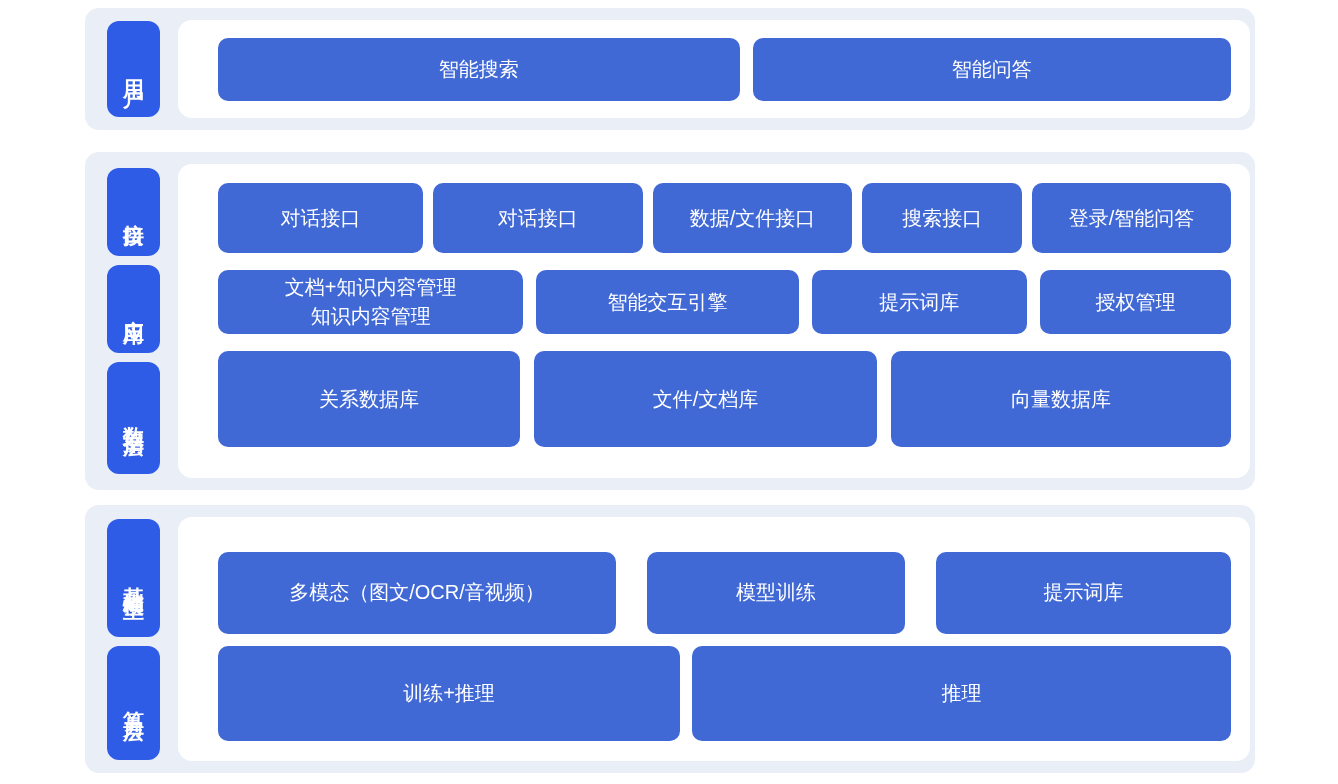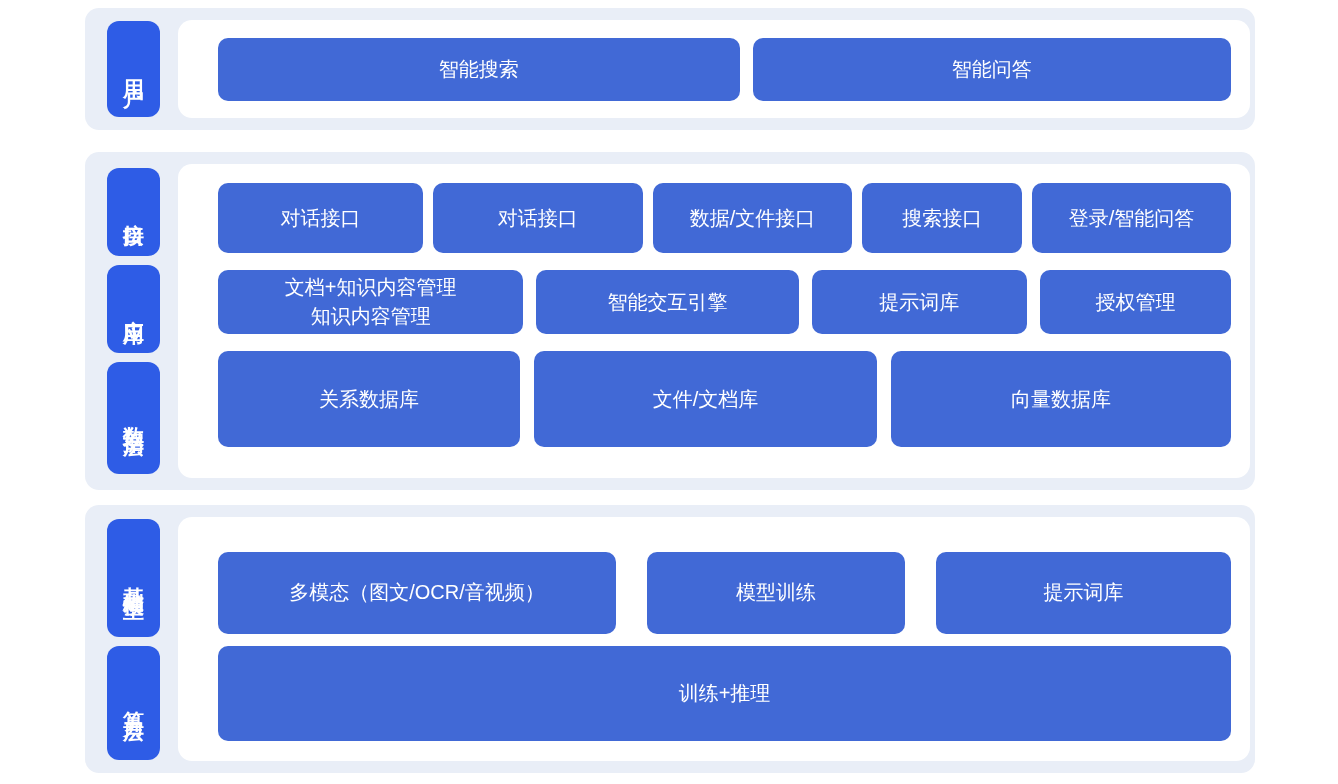--- a/index.html
+++ b/index.html
@@ -170,18 +170,21 @@
         </div>
         <div class="box" style="flex-grow:295">
           <span>提示词库</span>
         </div>
       </div>
 
       <div class="row row-c">
         <div class="box" style="flex-grow:462">
           <span>训练+推理</span>
         </div>
+        <div class="box" style="flex-grow:539">
+          <span>推理</span>
+        </div>
       </div>
 
     </div>
   </div>
 
 </div>
 
 </body></html>

